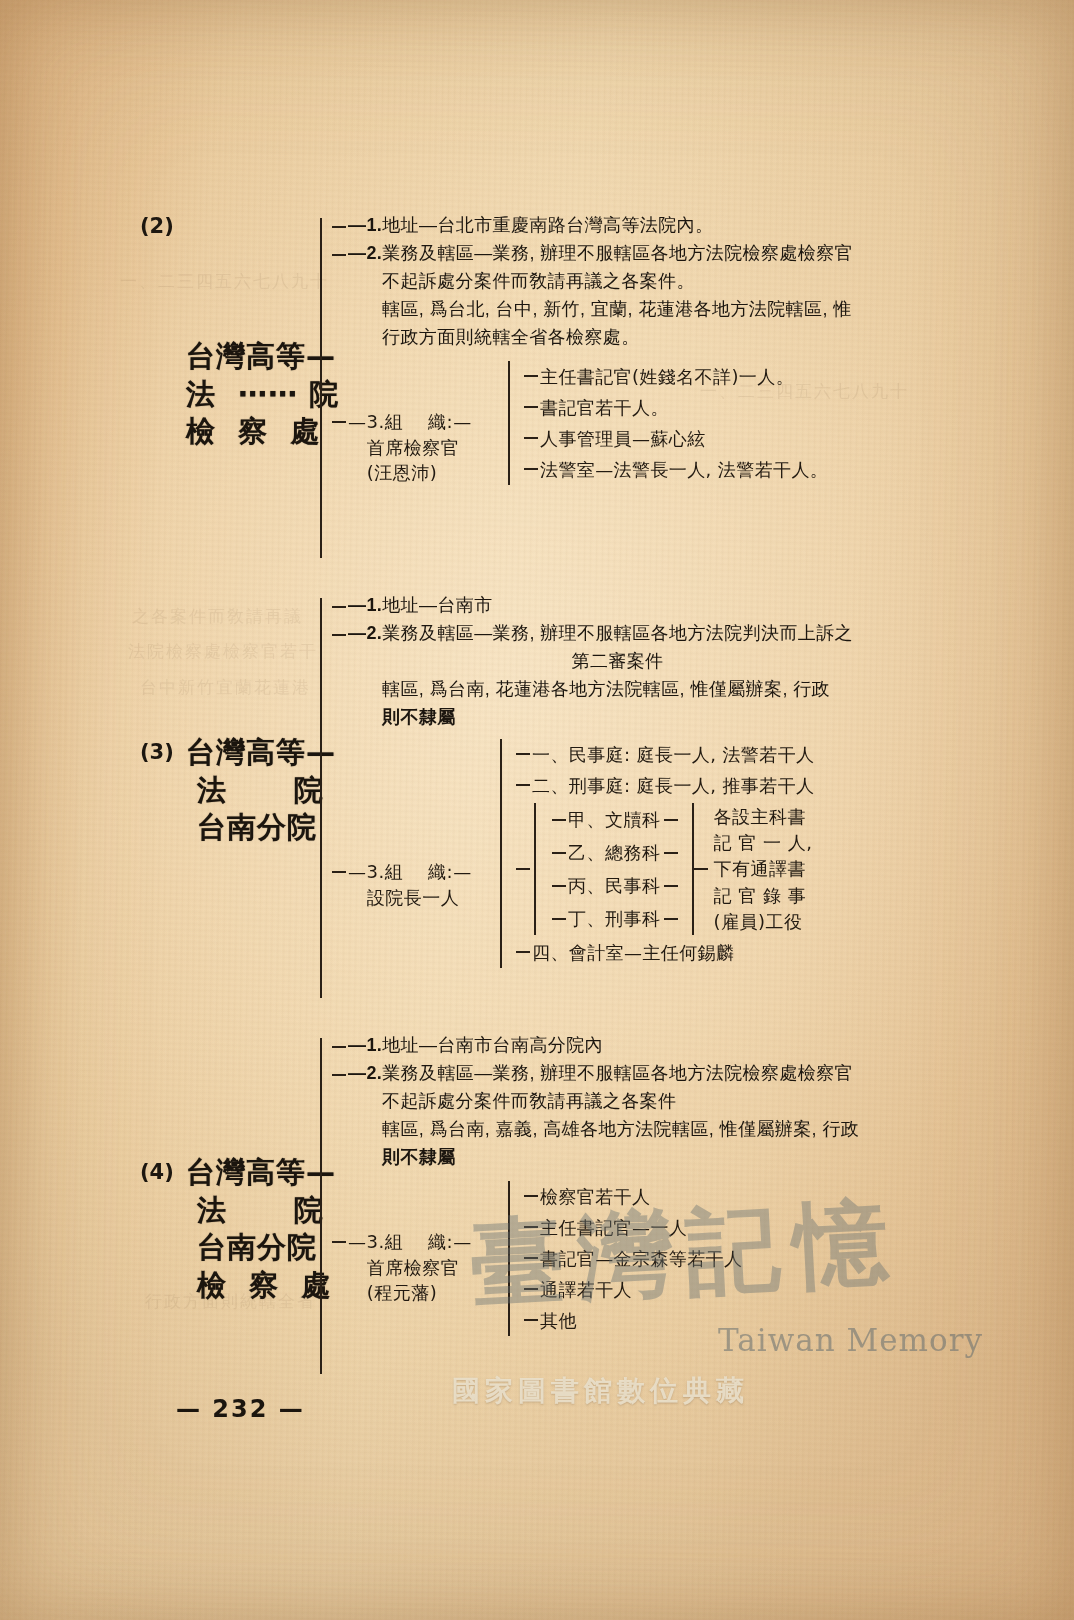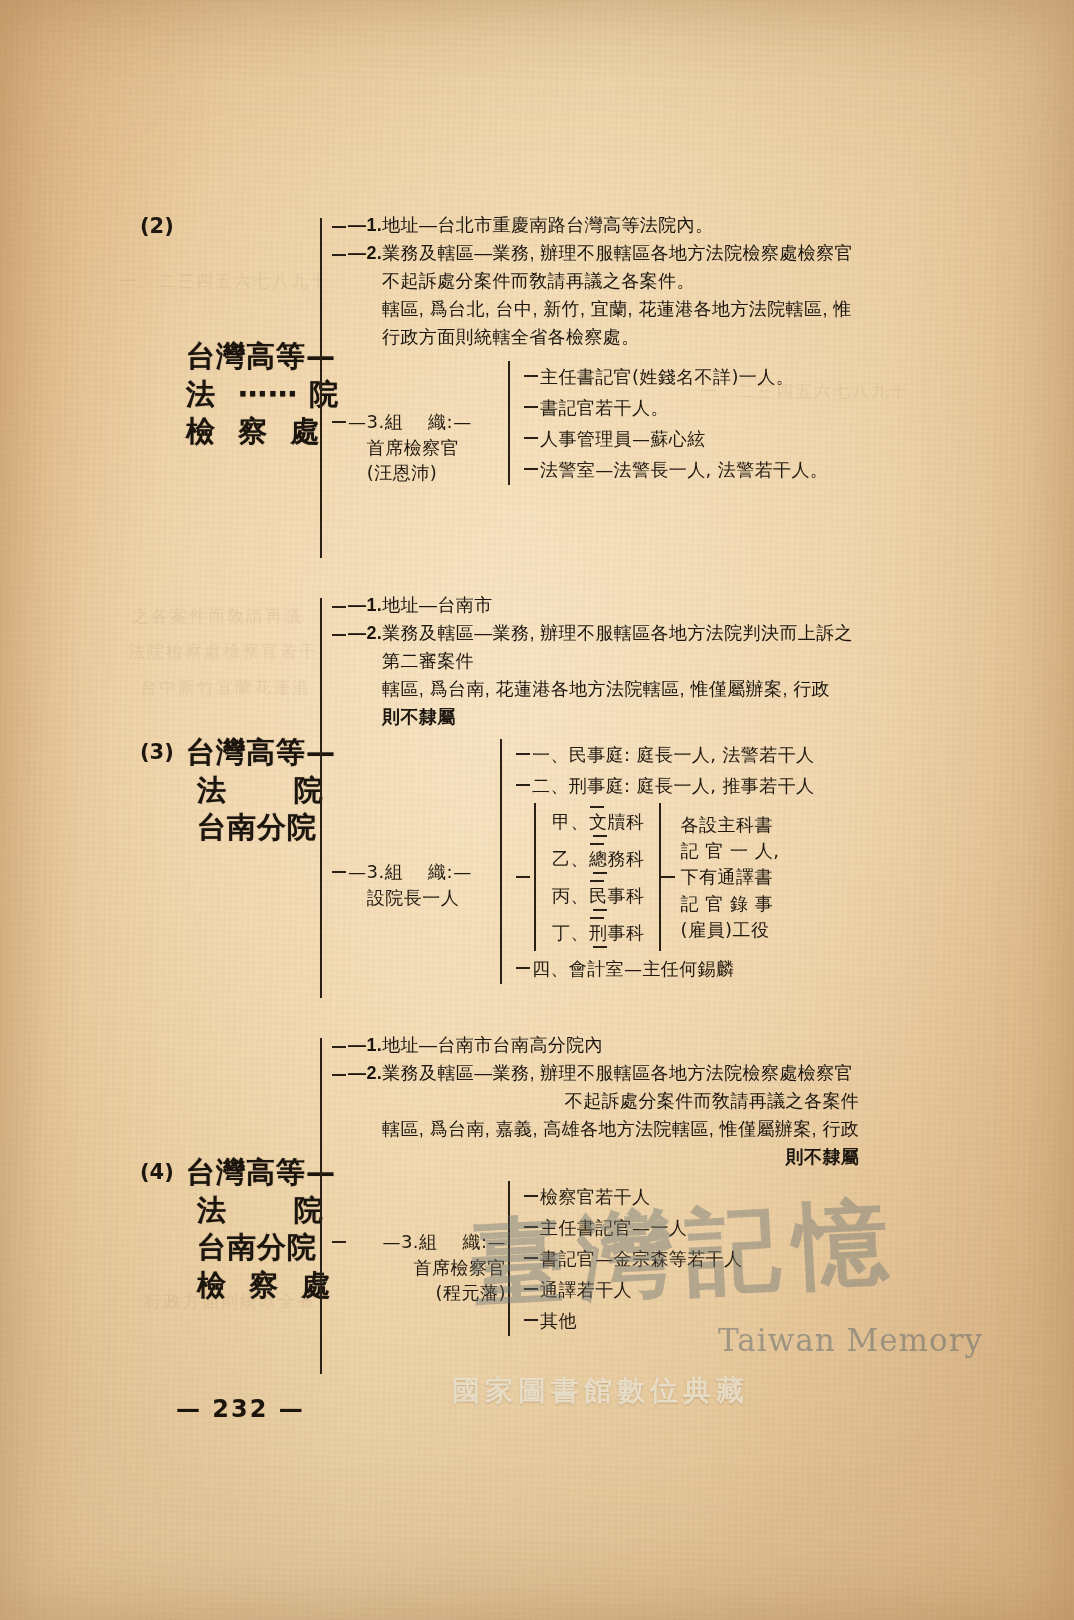--- a/index.html
+++ b/index.html
@@ -158,21 +158,20 @@
     display: flex;
     flex-direction: column;
   }
   .nested-row {
     display: flex;
     align-items: center;
     font-family: "DejaVu Sans", "Liberation Sans", sans-serif;
     font-size: 18px;
     padding: 3px 0;
     letter-spacing: 0.5px;
-    flex-direction: column;
   }
   .nested-tail {
     display: inline-block;
     width: 14px;
     border-top: 2px solid #2a2016;
     margin-left: 3px;
   }
   .right-brace {
     width: 14px;
     border-right: 2px solid #2a2016;
@@ -309,21 +308,21 @@
     <div class="brace-main" style="height:400px; margin-top:6px;"></div>
     <div class="items" style="margin-left:-6px;">
       <div class="item">
         <span class="dash"></span>
         <span class="body-text"><span style="font-weight:700">—1.</span><span>地址—台南市</span></span>
       </div>
       <div class="item">
         <span class="dash"></span>
         <span class="body-text"><span style="font-weight:700">—2.</span><span>業務及轄區—業務, 辦理不服轄區各地方法院判決而上訴之</span></span>
       </div>
-      <div class="body-text" style="margin-left:50px;">第二審案件</div>
+      <div class="body-text" style="margin-left:50px;text-align:center;">第二審案件</div>
       <div class="body-text" style="margin-left:50px;">轄區, 爲台南, 花蓮港各地方法院轄區, 惟僅屬辦案, 行政</div>
       <div class="body-text" style="margin-left:50px; font-weight:700;">則不隸屬</div>
 
       <div class="subgroup" style="margin-top:8px;">
         <div style="display:flex; align-items:flex-start;">
           <span class="dash" style="margin-top:132px;"></span>
           <div class="org-label" style="margin-top:120px; width:150px;">—3.組    織:—
    設院長一人</div>
         </div>
         <div class="sub-brace"></div>
@@ -382,21 +381,21 @@
     </div>
   </div>
 
   <div class="entry" style="left:140px; top:1032px;">
     <div class="num" style="padding-top:128px;">(4)</div>
     <div class="org-title" style="margin-top:122px; width:130px;">台灣高等—
  法      院
  台南分院
  檢  察  處</div>
     <div class="brace-main" style="height:336px; margin-top:6px;"></div>
-    <div class="items" style="margin-left:-6px;text-align:right;">
+    <div class="items" style="margin-left:-6px;">
       <div class="item">
         <span class="dash"></span>
         <span class="body-text"><span style="font-weight:700">—1.</span><span>地址—台南市台南高分院內</span></span>
       </div>
       <div class="item">
         <span class="dash"></span>
         <span class="body-text"><span style="font-weight:700">—2.</span><span>業務及轄區—業務, 辦理不服轄區各地方法院檢察處檢察官</span></span>
       </div>
       <div class="body-text" style="margin-left:50px;">不起訴處分案件而敎請再議之各案件</div>
       <div class="body-text" style="margin-left:50px;">轄區, 爲台南, 嘉義, 高雄各地方法院轄區, 惟僅屬辦案, 行政</div>

